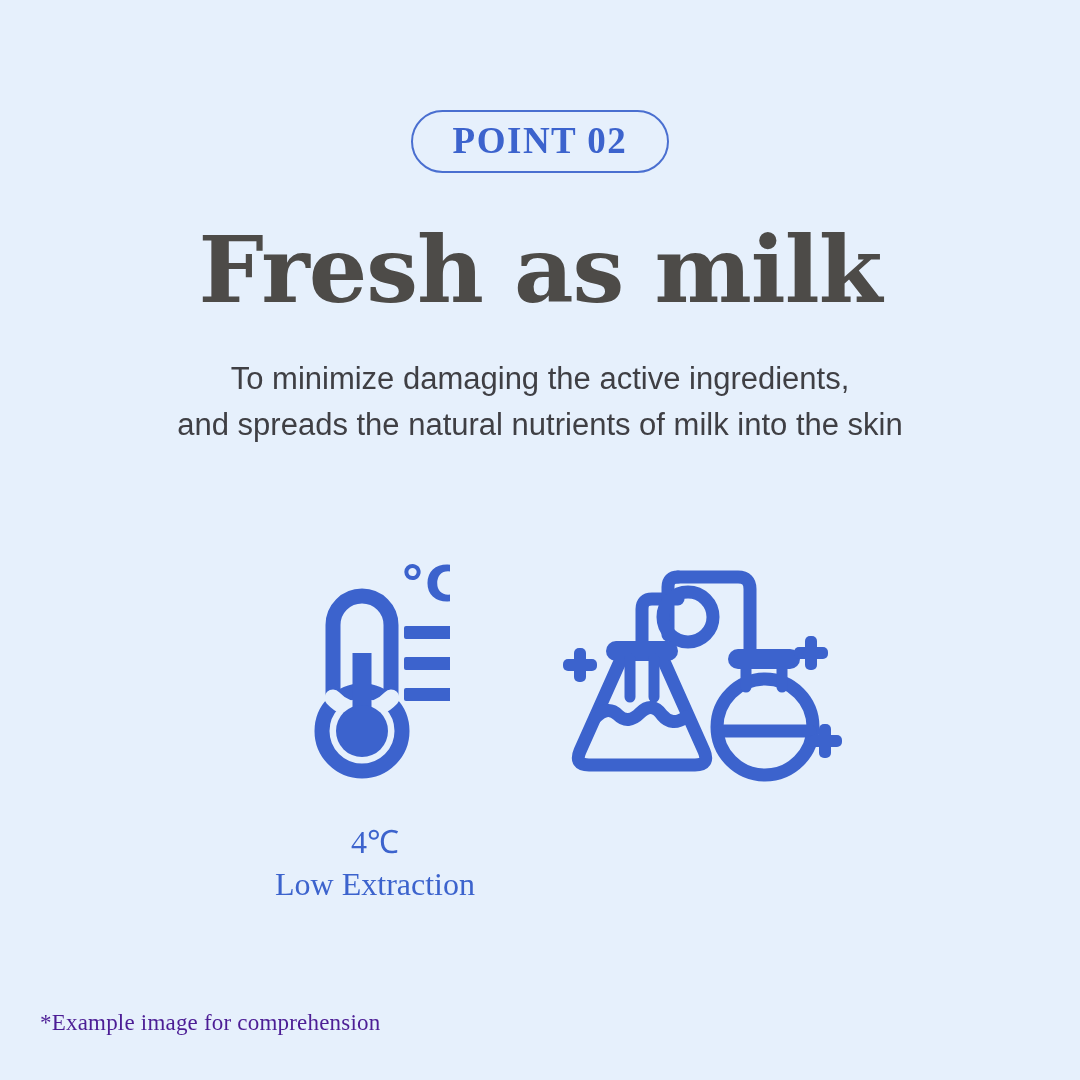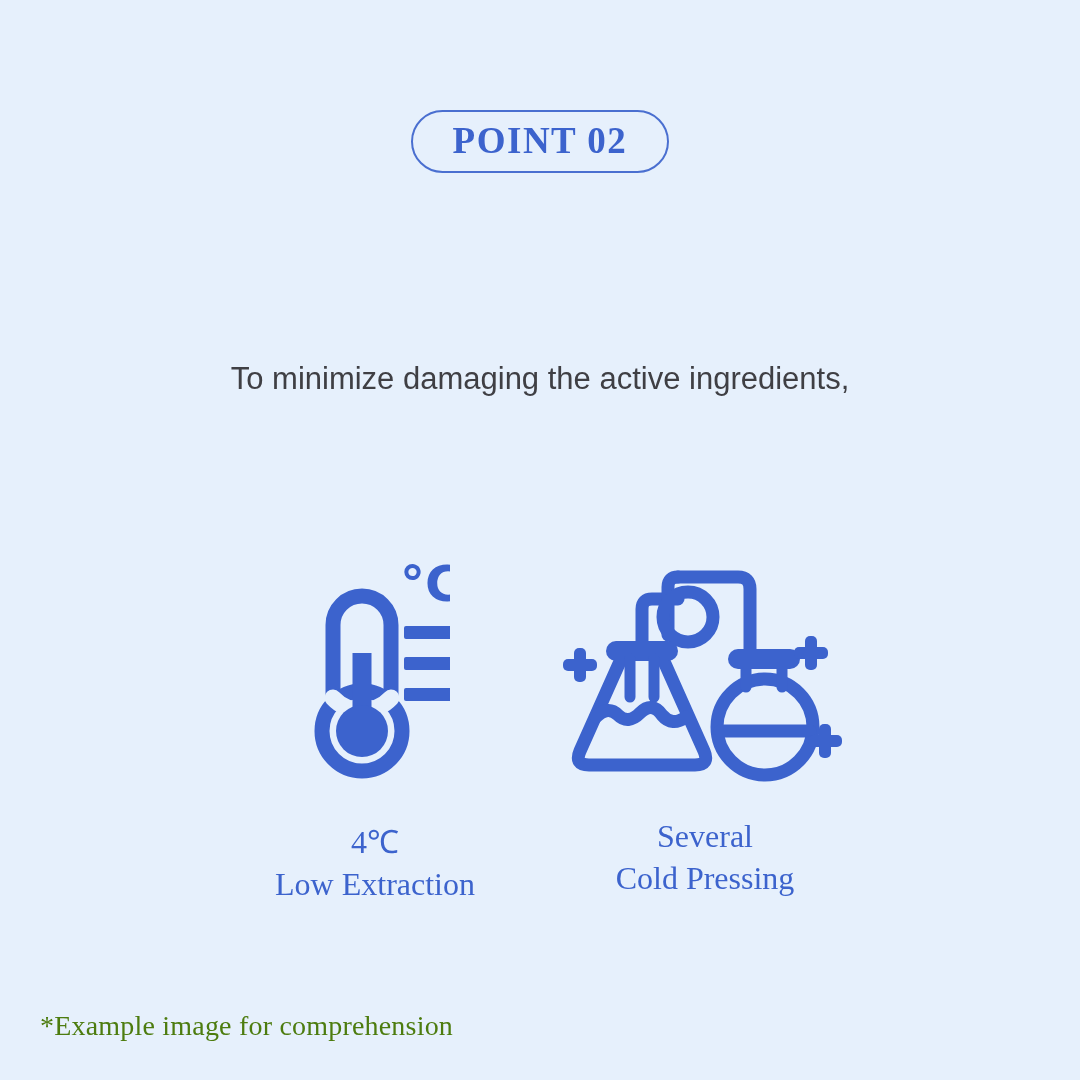--- a/index.html
+++ b/index.html
@@ -111,38 +111,40 @@
     font-size: 32px;
     line-height: 42px;
   }
   .caption .line { display: block; white-space: nowrap; }
 
   
   .footnote {
     position: absolute;
     left: 40px;
     top: 1010px;
-    color: #4d7c0f;
-    font-family: "Liberation Serif", serif;
-    font-size: 28px;
+    color: #4c1d95;
+    font-family: "Liberation Serif", serif;
+    font-size: 23px;
     letter-spacing: 0.2px;
   }
 </style>
 </head>
 <body>
 
 <div class="canvas">
 
   <div class="badge-wrap">
     <div class="badge">POINT 02</div>
   </div>
 
+  <div class="headline">Fresh as milk</div>
 
   <div class="body-copy">
     <span class="line">To minimize damaging the active ingredients,</span>
+    <span class="line">and spreads the natural nutrients of milk into the skin</span>
   </div>
 
   <div class="features">
 
     <div class="feature feature-thermo">
       <div class="icon-box thermo-box">
         <svg width="150" height="235" viewBox="0 0 150 235">
           <g fill="none" stroke="#3c63cd" stroke-linecap="round" stroke-linejoin="round">
 
             <path d="M33 145 L33 72 A29 29 0 0 1 91 72 L91 145" stroke-width="15"></path>
@@ -206,23 +208,19 @@
               <rect x="234" y="100" width="34" height="12" rx="5"></rect>
               <rect x="245" y="89" width="12" height="34" rx="5"></rect>
             </g>
             <g>
               <rect x="248" y="188" width="34" height="12" rx="5"></rect>
               <rect x="259" y="177" width="12" height="34" rx="5"></rect>
             </g>
           </g>
         </svg>
       </div>
-      <div class="caption">
-        <span class="line">Several</span>
-        <span class="line">Cold Pressing</span>
-      </div>
     </div>
 
   </div>
 
   <div class="footnote">*Example image for comprehension</div>
 
 </div>
 
 </body></html>

